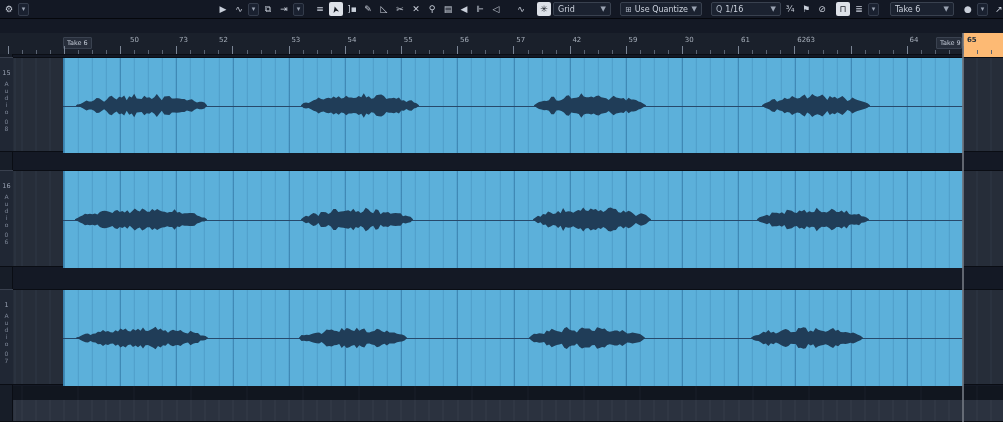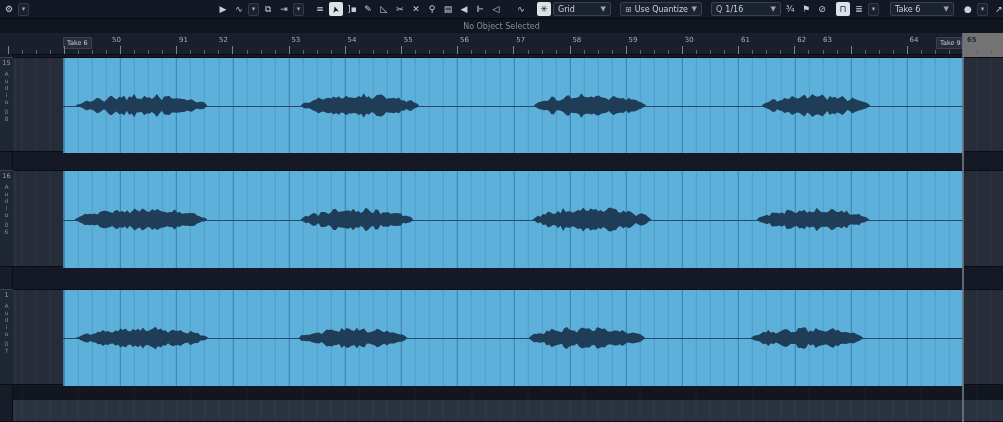--- a/index.html
+++ b/index.html
@@ -31,29 +31,29 @@
   
   #ruler{position:absolute;left:0;top:33px;width:1003px;height:21px;background:#1a202b;
          border-bottom:1px solid #0b0e15;}
   .tick{position:absolute;bottom:0;width:1px;background:#5a6372;}
   .tick.minor{height:4px;}
   .tick.major{height:8px;background:#7a8494;}
   .barnum{position:absolute;top:3px;font-size:7px;color:#a6aeba;}
   .takelabel{position:absolute;top:4px;height:12px;box-sizing:border-box;background:#272e3b;
              border:1px solid #3a4250;color:#c2c9d5;font-size:6.5px;display:flex;align-items:center;
              padding:0 3px;white-space:nowrap;overflow:hidden;border-radius:1px;}
-  #ruler-highlight{position:absolute;right:0;top:0;height:39px;background:#737373;}
+  #ruler-highlight{position:absolute;right:0;top:0;height:39px;background:#fdba74;}
   #ruler-highlight span{position:absolute;left:4px;top:3px;font-size:7px;color:#1d2c3a;font-weight:bold;}
   
   #headercol{position:absolute;left:0;top:54px;width:13px;height:368px;background:#171d28;
              border-right:1px solid #0a0d14;box-sizing:border-box;}
   .trackhead{position:absolute;left:0;width:13px;background:#202734;border-top:1px solid #39404e;
              border-bottom:1px solid #0a0d14;box-sizing:border-box;display:flex;flex-direction:column;
              align-items:center;}
-  .tracknum{font-size:6.5px;color:#98a1b1;margin-top:1px;}
+  .tracknum{font-size:6.5px;color:#98a1b1;margin-top:11px;}
   .vname{display:flex;flex-direction:column;align-items:center;margin-top:3px;}
   .vname i{font-style:normal;font-size:6px;line-height:7px;color:#7e8798;}
   .vname i.sp{height:3px;}
   .trackrow{position:absolute;left:13px;width:990px;background:#262d39;
             border-top:1px solid #0a0d14;border-bottom:1px solid #0a0d14;box-sizing:border-box;
             background-image:repeating-linear-gradient(to right,#2f3644 0 1px,transparent 1px 14.05px);
             background-position:8.5px 0;}
   .region{position:absolute;left:50px;top:0;width:900px;
           background-color:#5cb0da;
           background-image:
@@ -133,23 +133,20 @@
         <span class="clabel">Take 6</span>
         <span class="ccaret">▼</span>
       </div>
       <div class="tgap" style="width: 3px;"></div>
       <div class="ico">●</div>
       <div class="caret">▾</div>
       <div class="tflex"></div>
       <div class="ico">↗</div>
     </div>
 
-  <div id="infoline">
-    <span>No Object Selected</span>
-  </div>
 
   <div id="ruler">
     <div id="ruler-highlight" style="width:40px;">
       <span>65</span>
     </div>
     <div class="takelabel" id="left-take" style="left:63px;max-width:38px;">Take 6</div>
     <div class="takelabel" id="right-take" style="left:936px;max-width:26px;">Take 9</div>
   <div class="tick major" style="left: 7.6px;"></div>
       <div class="tick minor" style="left: 21.6px;"></div>
       <div class="tick minor" style="left: 35.7px;"></div>
@@ -214,34 +211,34 @@
       <div class="tick minor" style="left: 864.6px;"></div>
       <div class="tick minor" style="left: 878.7px;"></div>
       <div class="tick minor" style="left: 892.7px;"></div>
       <div class="tick major" style="left: 906.8px;"></div>
       <div class="tick minor" style="left: 920.8px;"></div>
       <div class="tick minor" style="left: 934.9px;"></div>
       <div class="tick minor" style="left: 948.9px;"></div>
       <div class="tick major" style="left: 963px;"></div>
       <div class="tick minor" style="left: 977px;"></div>
       <div class="tick minor" style="left: 991.1px;"></div>
-      <div class="barnum" style="left: 112px;">50</div>
-      <div class="barnum" style="left: 179px;">91</div>
+      <div class="barnum" style="left: 130px;">50</div>
+      <div class="barnum" style="left: 179px;">73</div>
       <div class="barnum" style="left: 219px;">52</div>
       <div class="barnum" style="left: 291.4px;">53</div>
       <div class="barnum" style="left: 347.6px;">54</div>
       <div class="barnum" style="left: 403.8px;">55</div>
       <div class="barnum" style="left: 460px;">56</div>
       <div class="barnum" style="left: 516.2px;">57</div>
-      <div class="barnum" style="left: 572.4px;">58</div>
+      <div class="barnum" style="left: 572.4px;">42</div>
       <div class="barnum" style="left: 628.6px;">59</div>
       <div class="barnum" style="left: 684.8px;">30</div>
       <div class="barnum" style="left: 741px;">61</div>
       <div class="barnum" style="left: 797.2px;">62</div>
-      <div class="barnum" style="left: 823px;">63</div>
+      <div class="barnum" style="left: 806px;">63</div>
       <div class="barnum" style="left: 909.6px;">64</div>
     </div>
 
   <div id="headercol">
       <div class="trackhead" style="top: 3px; height: 95px;">
         <div class="tracknum">15</div>
         <div class="vname">
           <i>A</i>
           <i>u</i>
           <i>d</i>

